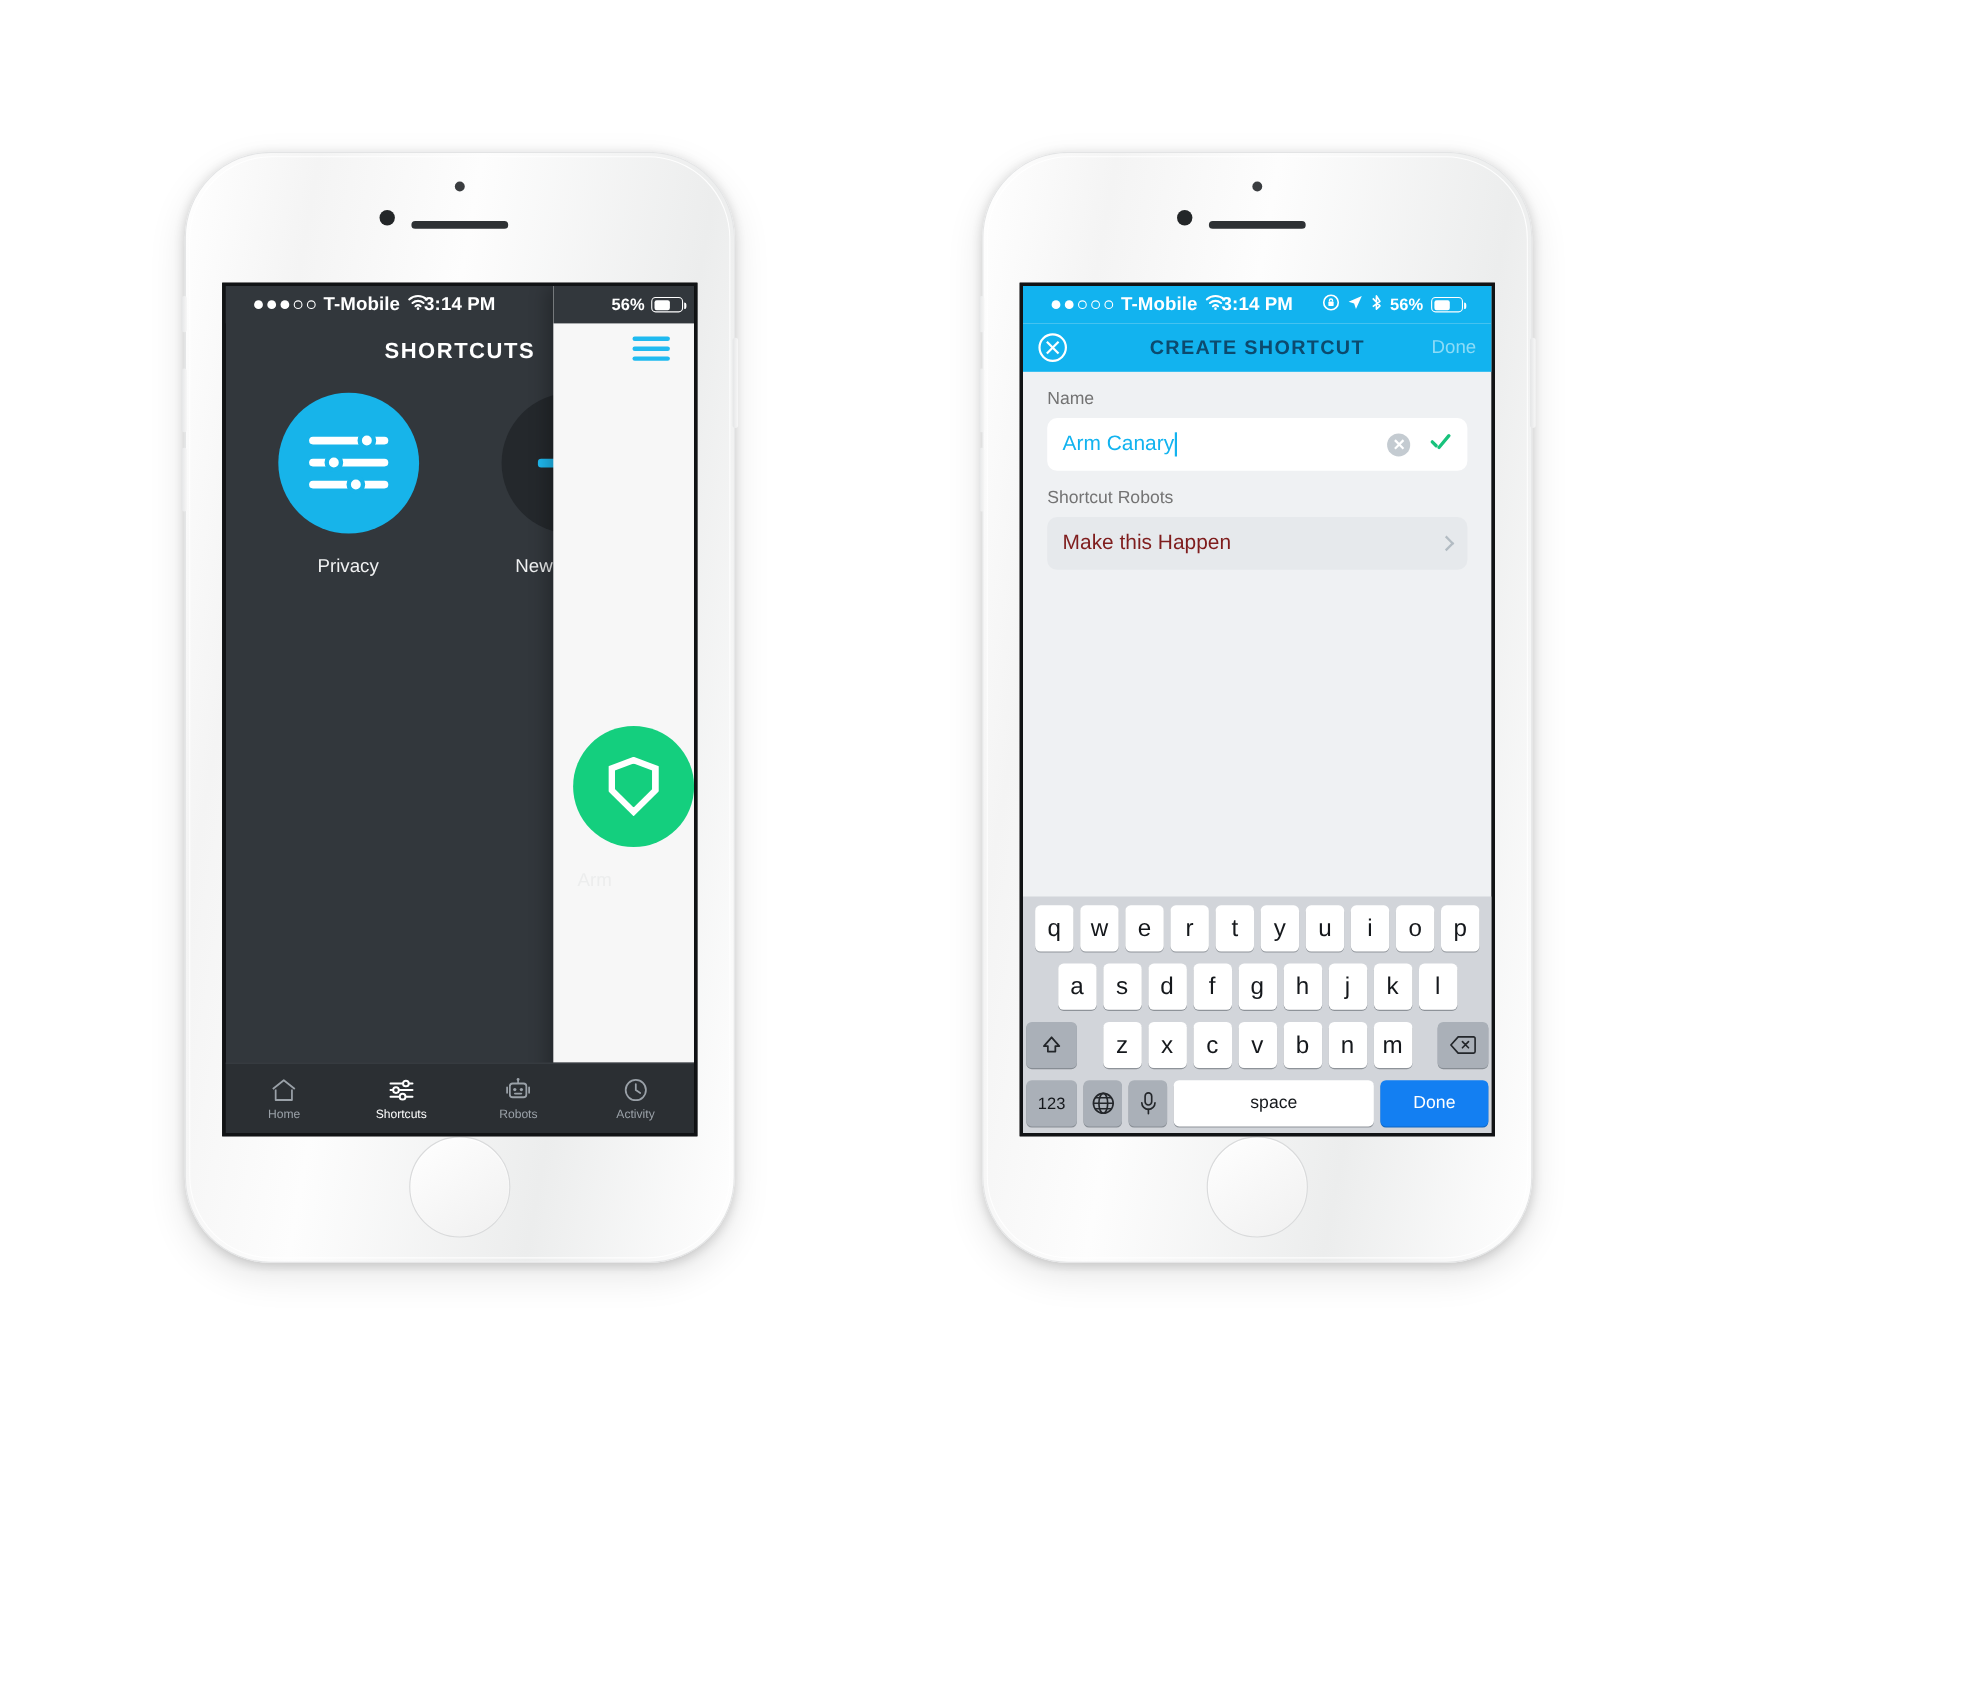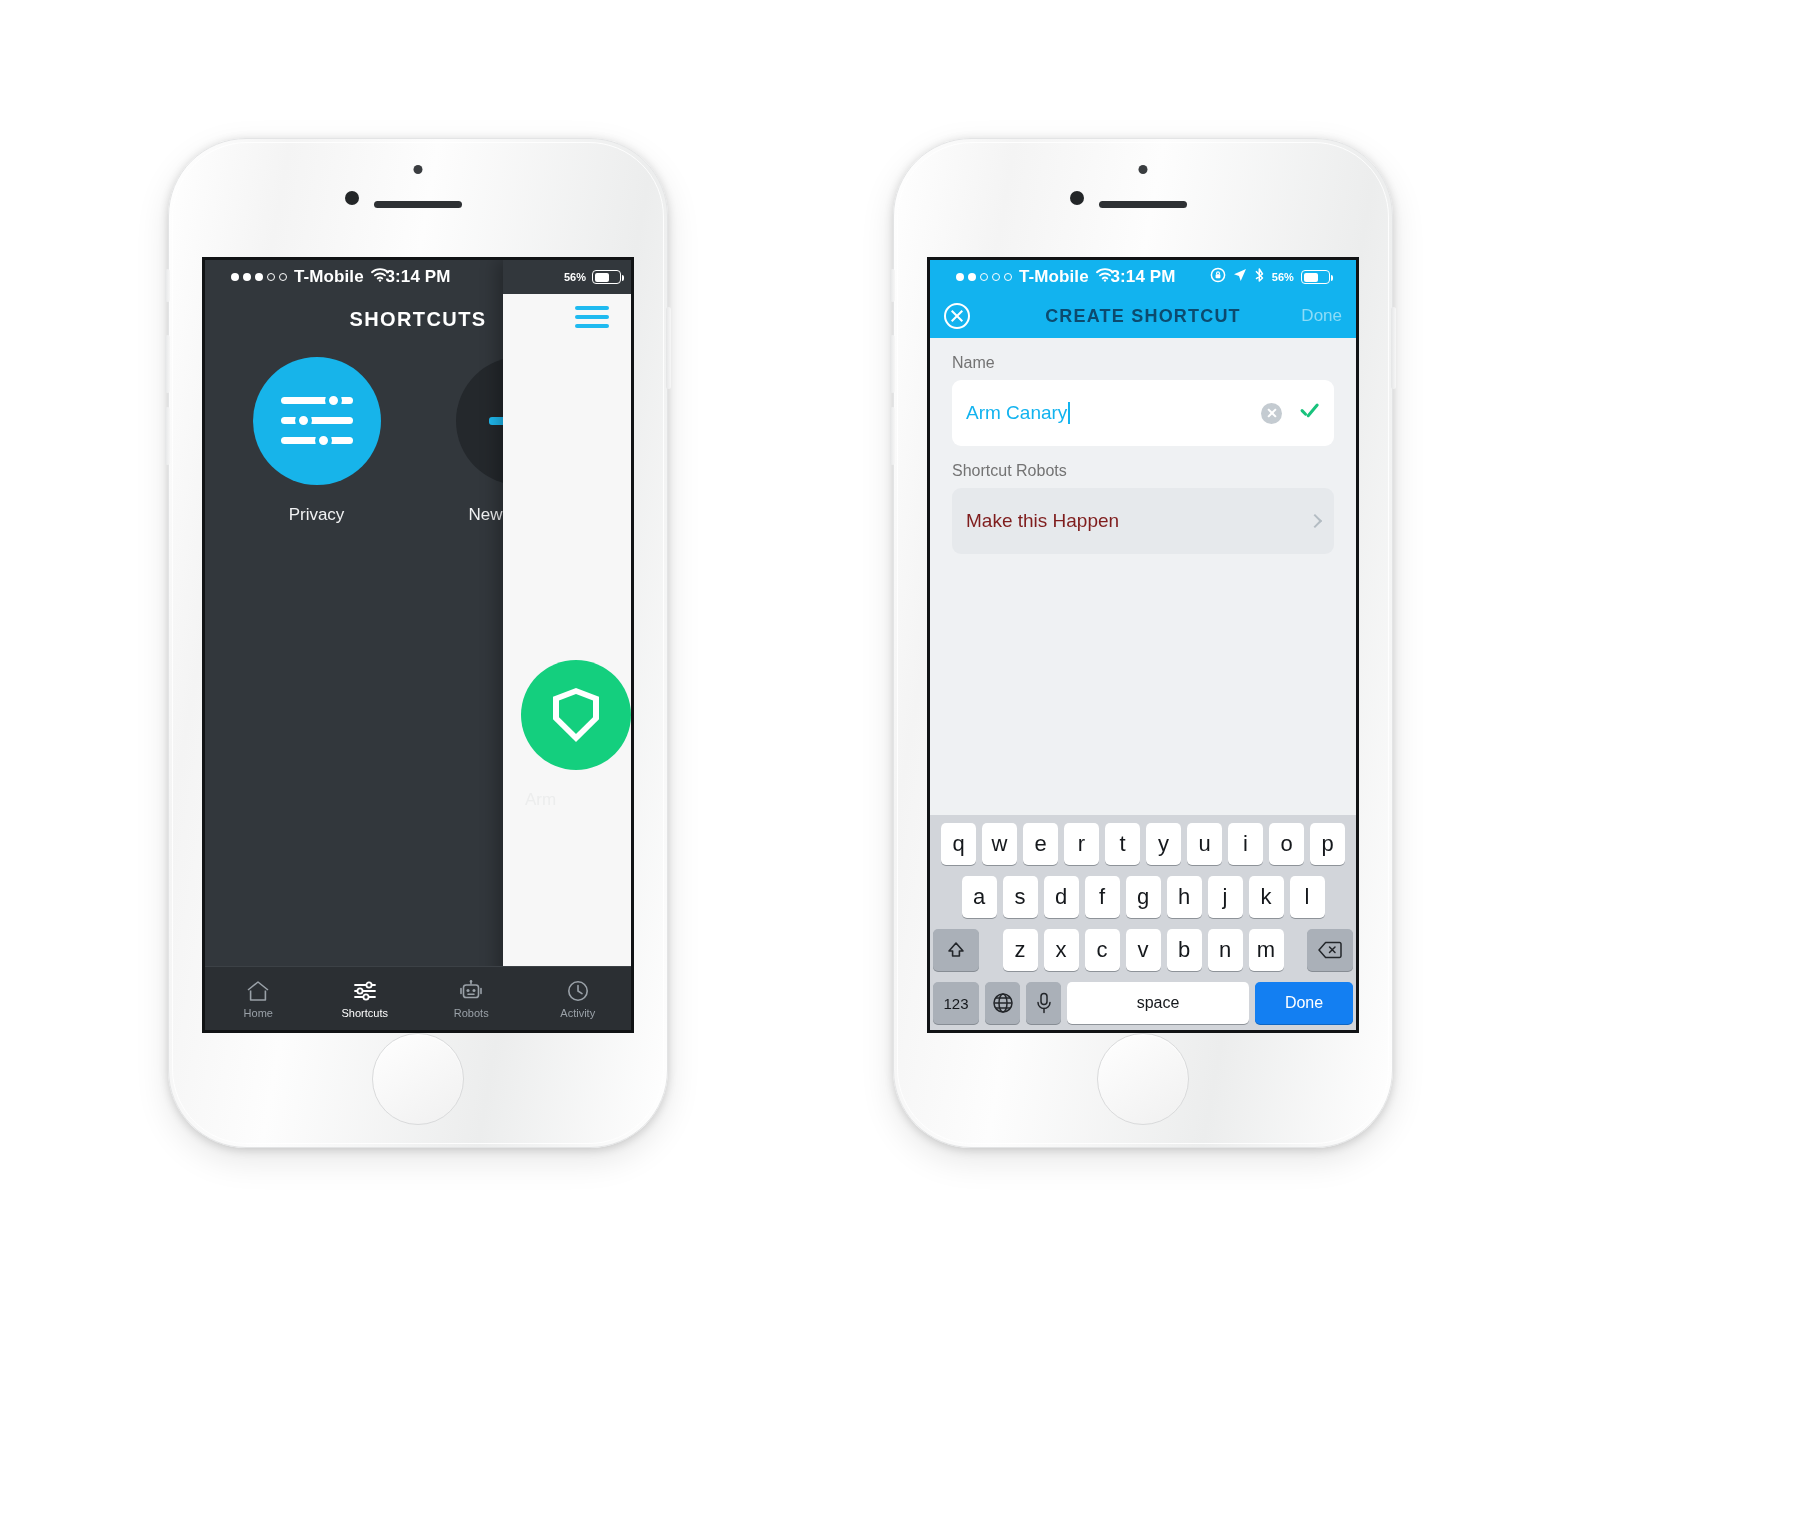--- a/index.html
+++ b/index.html
@@ -68,21 +68,21 @@
   .dots{ display:flex; gap:4px; align-items:center; }
   .dot{ width:8px; height:8px; border-radius:50%; }
   .sb-center{ position:absolute; left:0; right:0; text-align:center; pointer-events:none; }
   .sb-right{ margin-left:auto; display:flex; align-items:center; gap:7px; }
   .battery{ width:29px; height:14px; border:1.6px solid currentColor; border-radius:4px;
             position:relative; display:inline-block; }
   .battery:after{ content:""; position:absolute; right:-4px; top:4px; width:2.5px; height:6px;
                   background:currentColor; border-radius:0 2px 2px 0; }
   .battery i{ position:absolute; left:1.5px; top:1.5px; bottom:1.5px; width:55%;
               background:currentColor; border-radius:2px; display:block; }
-  .pct{ font-size:11px; font-weight:600; }
+  .pct{ font-size:15px; font-weight:600; }
 
   
   .dark-app{ position:absolute; inset:0; background:#32373c; color:#fff; }
   .dark-app .statusbar{ color:#ffffff; background:#32373c; }
 
   .nav-title{ text-align:center; font-size:20px; font-weight:700; letter-spacing:1.4px;
               padding:14px 0 2px; color:#ffffff; }
 
   .grid{ display:flex; gap:0; padding:24px 10px 0; }
   .tile{ width:50%; display:flex; flex-direction:column; align-items:center; }
@@ -150,21 +150,21 @@
                font-size:18px; font-weight:700; letter-spacing:1.2px; color:#0c4a6e; }
   .nav-done{ margin-left:auto; font-size:17px; color:#8ddcf7; position:relative; z-index:2; }
 
   .choose-wrap{ padding:34px 0 0; display:flex; flex-direction:column; align-items:center; }
   .choose-circ{ width:140px; height:140px; border-radius:50%; background:#12b3ef;
                 display:flex; align-items:center; justify-content:center; }
   .choose-label{ margin-top:10px; font-size:17px; color:#8d9aa3; }
 
   .field-group{ padding:16px 22px 0; }
   .field-label{ font-size:16px; color:#737373; margin-bottom:8px; }
-  .field-box{ background:#ffffff; border-radius:9px; height:66px;
+  .field-box{ background:#ffffff; border-radius:9px; height:48px;
               display:flex; align-items:center; padding:0 14px; }
   .field-box.grey{ background:#e6e9ec; }
   .field-val{ font-size:19px; color:#12b3ef; position:relative; }
   .caret{ display:inline-block; width:2px; height:22px; background:#12b3ef;
           vertical-align:-4px; margin-left:1px; }
   .field-ph{ font-size:19px; color:#7f1d1d; }
   .clear-x{ margin-left:auto; width:21px; height:21px; border-radius:50%; background:#c4cbd1;
             position:relative; }
   .clear-x:before,.clear-x:after{ content:""; position:absolute; left:50%; top:50%; width:11px; height:2px;
             background:#fff; }

